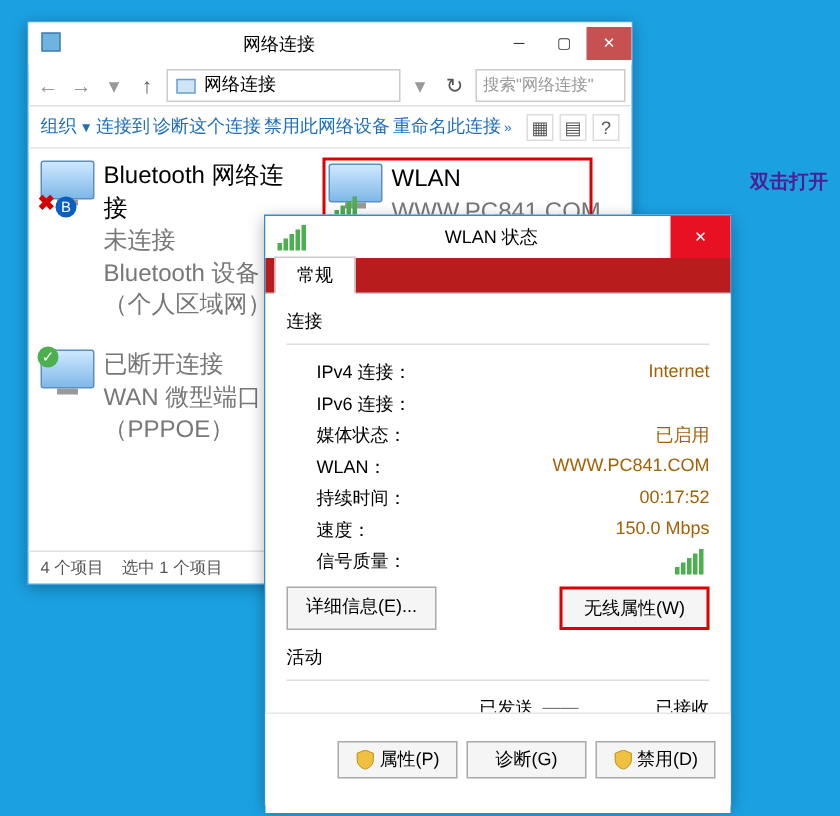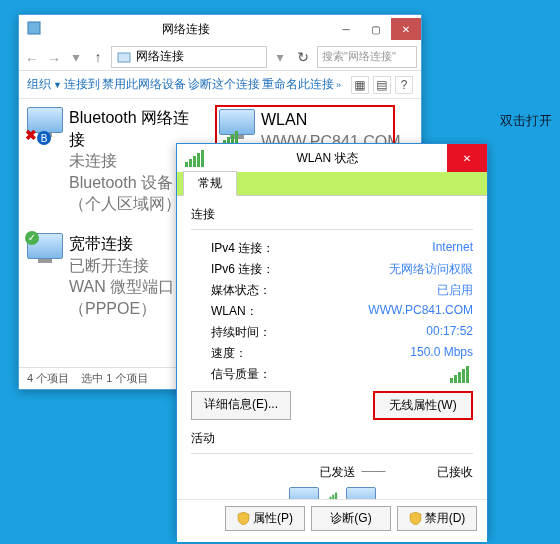--- a/index.html
+++ b/index.html
@@ -35,57 +35,57 @@
 .wifi-bars i:nth-child(1){height:4px}
 .wifi-bars i:nth-child(2){height:7px}
 .wifi-bars i:nth-child(3){height:10px}
 .wifi-bars i:nth-child(4){height:13px}
 .wifi-bars i:nth-child(5){height:16px}
 .conn .check{position:absolute;top:-2px;left:-2px;background:#4caf50;color:#fff;border-radius:50%;width:14px;height:14px;font-size:10px;display:flex;align-items:center;justify-content:center}
 .conn-text{font-size:16px;line-height:1.35}
 .conn-text .name{color:#000}
 .conn-text .sub{color:#777}
 .wlan-highlight{border:2px solid #d00;padding:2px}
-.red-label{position:absolute;right:8px;top:112px;color:#0f172a;font-size:13px;font-weight:400;writing-mode:horizontal-tb}
+.red-label{position:absolute;right:8px;top:112px;color:#4c1d95;font-size:13px;font-weight:700;writing-mode:horizontal-tb}
 #main{position:relative}
 .statusbar{position:absolute;bottom:0;left:0;right:0;height:22px;border-top:1px solid #e0e0e0;display:flex;align-items:center;padding:0 8px;gap:12px;color:#555;font-size:11px}
 .statusbar-right{margin-left:auto;display:flex;gap:3px}
 .statusbar-right span{width:18px;height:16px;border:1px solid #ccc;display:flex;align-items:center;justify-content:center}
 
 .dialog{left:176px;top:143px;width:312px;height:395px;border:1px solid #2c8dd6}
 .dialog .titlebar{background:#fff;height:28px}
 .sig{display:flex;gap:1px;align-items:flex-end;margin-right:4px}
 .sig i{width:3px;background:#4caf50}
 .sig i:nth-child(1){height:5px}
 .sig i:nth-child(2){height:8px}
 .sig i:nth-child(3){height:11px}
 .sig i:nth-child(4){height:14px}
 .sig i:nth-child(5){height:17px}
-.tab-strip{height:24px;border-bottom:1px solid #ccc;padding-left:6px;display:flex;align-items:flex-end;background:#bef264}
+.tab-strip{height:24px;border-bottom:1px solid #ccc;padding-left:6px;display:flex;align-items:flex-end;background:#b91c1c}
 .tab{border:1px solid #ccc;border-bottom:1px solid #fff;padding:3px 14px;font-size:12px;background:#fff;position:relative;top:1px}
 .dlg-body{padding:10px 14px 8px;background:#fff}
 .group-label{font-size:12px;margin-bottom:6px}
 .kv{display:flex;padding:2px 0 2px 20px;font-size:12px}
 .kv .k{width:100px;color:#000}
-.kv .v{margin-left:auto;color:#3b82f6}
+.kv .v{margin-left:auto;color:#a16207}
 .sig-q{margin-left:auto}
 .hr-line{border:0;border-top:1px solid #ddd;margin:3px 0 8px}
 .btn-row{display:flex;justify-content:space-between;gap:8px;padding:6px 0 10px}
 .btn{border:1px solid #aaa;background:#f5f5f5;padding:4px 12px;font-size:12px;min-width:100px;text-align:center}
 .btn.red-box{border:2px solid #d00}
 .activity{display:flex;align-items:center;justify-content:center;gap:18px;padding:4px 0}
 .act-monitor{display:flex;align-items:center;gap:2px}
 .act-monitor .m{width:30px;height:22px;background:linear-gradient(#cfe8ff,#7fb8e8);border:1px solid #5a8fc0;border-radius:2px}
 .dash{color:#777}
 .act-row{display:flex;padding:2px 0 2px 20px;font-size:12px}
 .act-row .k{width:70px}
 .act-row .s{width:90px;text-align:right}
 .act-row .sep{width:40px;text-align:center}
 .act-row .r{width:90px;text-align:right}
-.dlg-footer{display:flex;justify-content:flex-end;gap:6px;padding:6px 10px;border-top:1px solid #e5e5e5;position:absolute;bottom:0;left:0;right:0;background:#fff}
+.dlg-footer{display:flex;justify-content:flex-end;gap:6px;padding:18px 10px;border-top:1px solid #e5e5e5;position:absolute;bottom:0;left:0;right:0;background:#fff}
 .dlg-footer .btn{min-width:80px;padding:3px 10px}
 .shield{width:13px;height:13px;display:inline-block;vertical-align:middle;margin-right:3px}
 </style>
 </head>
 <body>
 
 <div class="window explorer" id="main">
   <div class="titlebar">
     <span>
       <svg width="14" height="14">
@@ -113,22 +113,22 @@
       <span>网络连接</span>
     </div>
     <div class="nav-arrow">▾</div>
     <div class="nav-arrow refresh">↻</div>
     <div class="search">搜索"网络连接"</div>
   </div>
   <div class="cmdbar">
     <span>组织</span>
       <span class="chev">▼</span>
     <span>连接到</span>
+    <span>诊断这个连接</span>
     <span>禁用此网络设备</span>
-    <span>诊断这个连接</span>
     <span>重命名此连接</span>
     <span class="chev">»</span>
     <div class="cmdbar-right">
       <span>▦</span>
       <span>▤</span>
       <span>?</span>
     </div>
   </div>
   <div class="content">
     <div class="conn">
@@ -159,21 +159,20 @@
         <div class="sub">WWW.PC841.COM  2</div>
         <div class="sub">Qualcomm Atheros AR9485W...</div>
       </div>
     </div>
     <div class="conn">
       <div class="conn-icon">
         <div class="monitor"></div>
         <span class="check">✓</span>
       </div>
       <div class="conn-text">
-        <div class="name">宽带连接</div>
         <div class="sub">已断开连接</div>
         <div class="sub">WAN 微型端口（PPPOE）</div>
       </div>
     </div>
   </div>
   <div class="statusbar">
     <span>4 个项目</span>
     <span>选中 1 个项目</span>
     <div class="statusbar-right">
       <span>▤</span>
@@ -201,21 +200,20 @@
   </div>
   <div class="dlg-body">
     <div class="group-label">连接</div>
     <hr class="hr-line">
     <div class="kv">
         <span class="k">IPv4 连接：</span>
         <span class="v">Internet</span>
       </div>
     <div class="kv">
         <span class="k">IPv6 连接：</span>
-        <span class="v">无网络访问权限</span>
       </div>
     <div class="kv">
         <span class="k">媒体状态：</span>
         <span class="v">已启用</span>
       </div>
     <div class="kv">
         <span class="k">WLAN：</span>
         <span class="v">WWW.PC841.COM</span>
       </div>
     <div class="kv">

